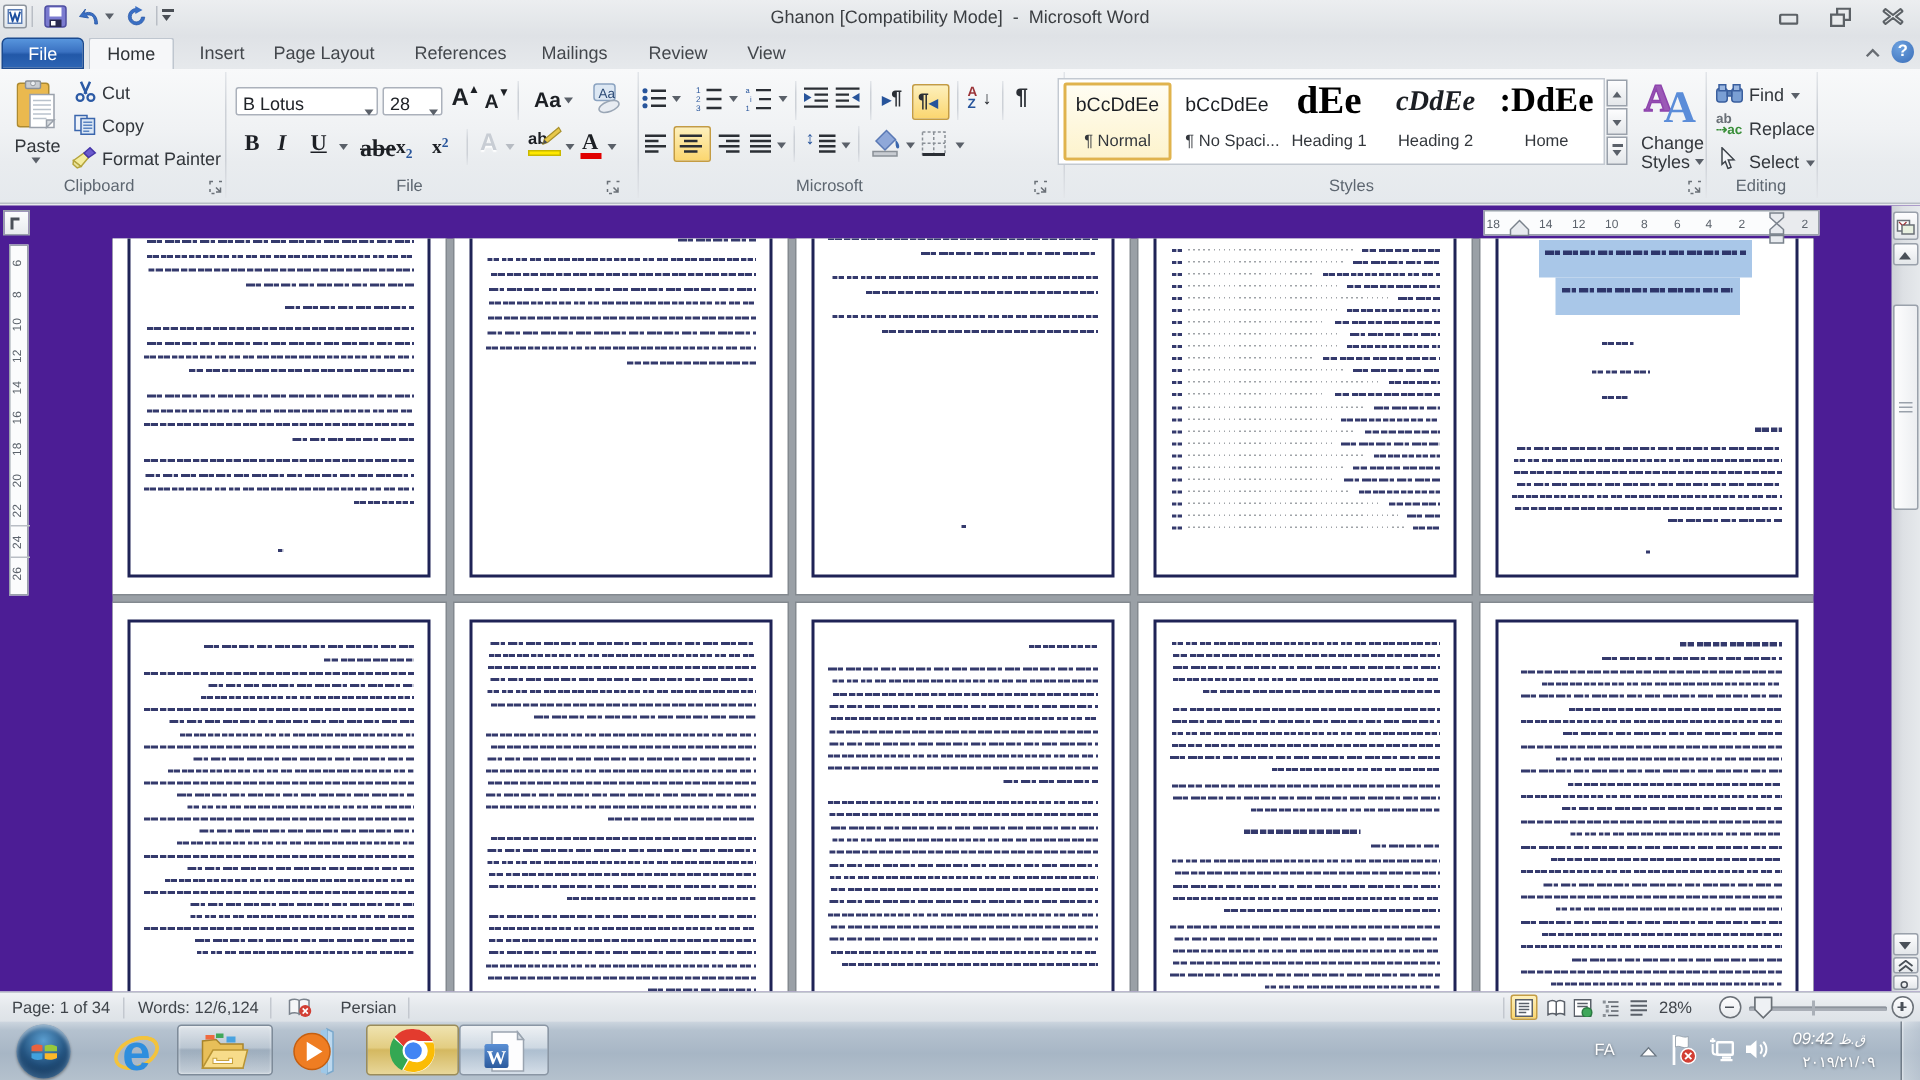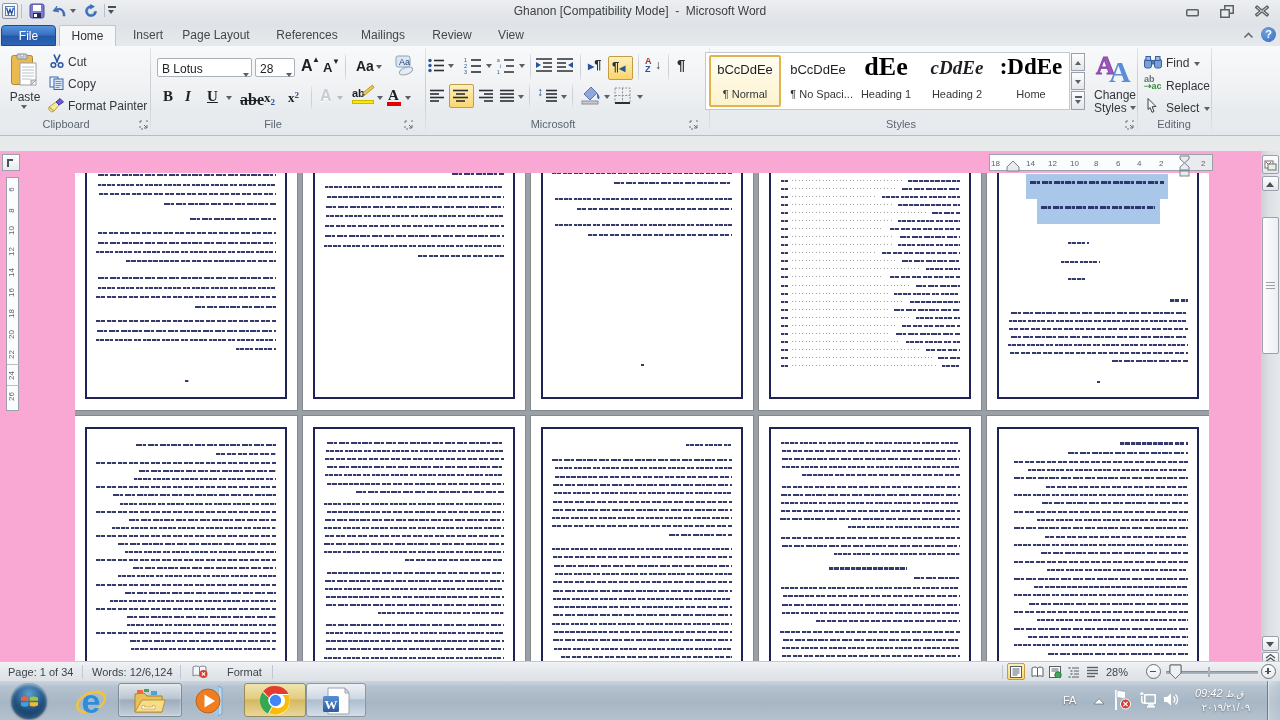--- a/index.html
+++ b/index.html
@@ -36,21 +36,21 @@
   .btxt { position:absolute; font-size:12px; color:#33373c; white-space:nowrap; }
   .yellowsel { background:linear-gradient(180deg,#fdf0bc,#fbd66f); border:1px solid #c49c43; border-radius:2px; }
   .combo { position:absolute; background:#fff; border:1px solid #abb1bb; border-radius:2px; height:19px;
     font-size:12px; color:#202328; }
   .combo .arr { position:absolute; right:2px; top:7px; }
   .darr { width:0; height:0; border-left:3px solid transparent; border-right:3px solid transparent;
     border-top:4px solid #5a6069; display:inline-block; }
   div > div.darr { display:block; }
 
   
-  #docarea { position:absolute; left:0; top:137px; width:1280px; height:524px; background:#f9a8d4; overflow:hidden;margin-top:14px; }
+  #docarea { position:absolute; left:0; top:137px; width:1280px; height:524px; background:#4c1d95; overflow:hidden; }
   #pagespanel { position:absolute; left:75px; top:22px; width:1134px; height:502px; background:#9aa0a6; overflow:hidden; }
   .page { position:absolute; width:222px; height:314px; background:#fff; box-shadow:0 0 0 1px #83898f; }
   .pborder { position:absolute; left:10px; right:10px; top:11px; bottom:11px; border:2px solid #1f2356; }
   .tl { position:absolute; height:2px; }
   .d1 { background:repeating-linear-gradient(90deg,rgba(35,41,96,.92) 0 4px,rgba(35,41,96,.3) 4px 5px,rgba(35,41,96,.92) 5px 9.5px,rgba(35,41,96,0) 9.5px 11px); }
   .d2 { background:repeating-linear-gradient(90deg,rgba(35,41,96,.92) 0 6px,rgba(35,41,96,.25) 6px 7px,rgba(35,41,96,.92) 7px 10px,rgba(35,41,96,0) 10px 11.8px); }
   .d3 { background:repeating-linear-gradient(90deg,rgba(35,41,96,.92) 0 3.2px,rgba(35,41,96,.35) 3.2px 4.2px,rgba(35,41,96,.92) 4.2px 7.8px,rgba(35,41,96,0) 7.8px 9.4px); }
   .dot { background:repeating-linear-gradient(90deg,rgba(95,102,110,.6) 0 1px,rgba(0,0,0,0) 1px 3.4px); height:1px; }
 
   
@@ -812,21 +812,21 @@
     <div class="abs" style="left:8px;top:4px;">Page: 1 of 34</div>
     <div class="ssep" style="left:82px;"></div>
     <div class="abs" style="left:92px;top:4px;">Words: 12/6,124</div>
     <div class="ssep" style="left:180px;"></div>
     <svg class="abs" style="left:191px;top:3px;" width="18" height="14" viewBox="0 0 18 14">
       <path d="M2 2 C4 0.8 7 0.8 8.5 2 L8.5 11 C7 9.8 4 9.8 2 11 Z" fill="#f4f6f8" stroke="#7a828c"></path>
       <path d="M15 2 C13 0.8 10 0.8 8.5 2 L8.5 11 C10 9.8 13 9.8 15 11 Z" fill="#f4f6f8" stroke="#7a828c"></path>
       <circle cx="12.5" cy="9" r="4" fill="#d23f34"></circle>
       <path d="M10.8 7.3 l3.4 3.4 M14.2 7.3 l-3.4 3.4" stroke="#fff" stroke-width="1.1"></path>
     </svg>
-    <div class="abs" style="left:227px;top:4px;">Format</div>
+    <div class="abs" style="left:227px;top:4px;">Persian</div>
     <div class="ssep" style="left:272px;"></div>
     <div class="ssep" style="left:1002px;"></div>
     <div class="abs yellowsel" style="left:1007px;top:1px;width:18px;height:17px;"></div>
     <svg class="abs" style="left:1010px;top:4px;" width="12" height="12">
         <rect x="0.5" y="0.5" width="11" height="11" fill="#fff" stroke="#5a6069"></rect>
         <g stroke="#5a6069">
           <path d="M2.5 3 h7"></path>
           <path d="M2.5 5 h7"></path>
           <path d="M2.5 7 h7"></path>
           <path d="M2.5 9 h5"></path>

